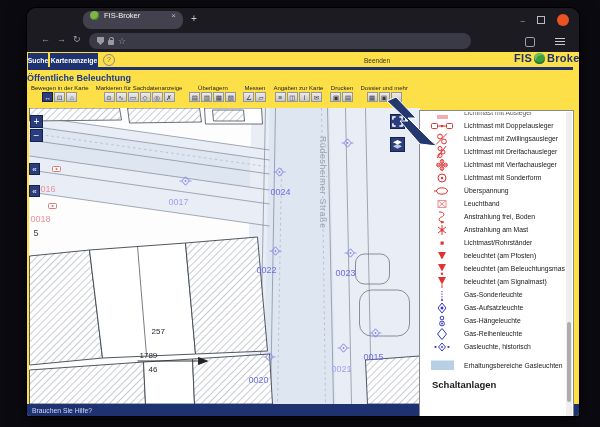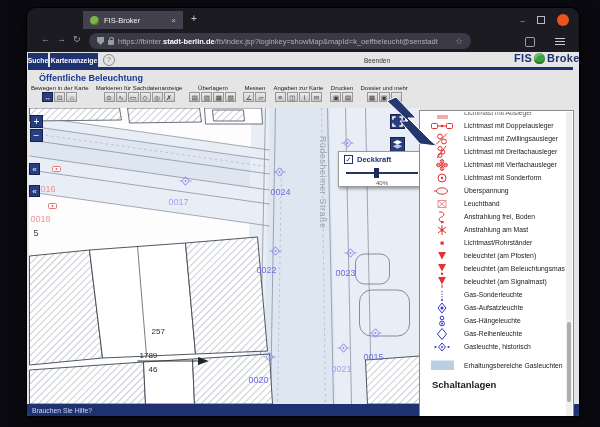--- a/index.html
+++ b/index.html
@@ -2,22 +2,22 @@
 <html><head>
 <meta charset="utf-8">
 <style>
   html,body{margin:0;padding:0}
   body{width:600px;height:427px;background:#0b0a10;position:relative;overflow:hidden;
        font-family:"Liberation Sans","DejaVu Sans",sans-serif;-webkit-font-smoothing:antialiased}
   .window{position:absolute;left:27px;top:8px;width:552px;height:408px;background:#1c1b22;
           border-radius:9px 9px 3px 3px;box-shadow:0 0 0 1px #000,0 5px 20px rgba(0,0,0,.65);overflow:hidden}
   
   .titlebar{position:absolute;left:0;top:0;right:0;height:22px;background:#1c1b22}
-  .tab{position:absolute;left:56px;top:3px;width:100px;height:18px;background:#42414d;border-radius:0;
-       display:flex;align-items:center;gap:5px;padding:0 7px;box-sizing:border-box}
+  .tab{position:absolute;left:56px;top:3px;width:100px;height:18px;background:#42414d;border-radius:8px;
+       display:flex;gap:5px;padding:0 7px;box-sizing:border-box}
   .favicon{width:9px;height:9px;border-radius:50%;background:#7ab648;box-shadow:inset -1px -1px 0 #4e7d2a;flex:0 0 auto}
   .tab-title{color:#f0f0f4;font-size:7.5px;flex:1;white-space:nowrap;overflow:hidden}
   .tab-close{color:#b9b9c3;font-size:8px}
   .newtab{position:absolute;left:164px;top:6px;color:#c9c9d2;font-size:10px;line-height:10px}
   .winctl{position:absolute;top:6px;display:flex;gap:12px;align-items:center;right:10px}
   .winctl .min,.winctl .max{color:#b9b9c3;font-size:8px;line-height:9px}
   .winctl .max{font-size:7px;border:1px solid #b9b9c3;width:6px;height:6px;color:transparent}
   .winctl .close{width:12px;height:12px;border-radius:50%;background:#e95420;color:#5c1d08;font-size:8px;
                  line-height:12px;text-align:center}
   .urlbar{position:absolute;left:0;top:22px;right:0;height:22px;background:#1c1b22;border-bottom:1px solid #0d0d12}
@@ -28,33 +28,33 @@
   .lock{width:6px;height:5px;background:#9a9aa5;border-radius:1px;position:relative;margin-top:3px;flex:0 0 auto}
   .lock:before{content:"";position:absolute;left:1px;top:-3px;width:2.5px;height:3px;border:1px solid #9a9aa5;
                border-bottom:none;border-radius:3px 3px 0 0}
   .urltext{font-size:7.5px;color:#aeaeb9;white-space:nowrap;overflow:hidden;flex:1}
   .urltext b{color:#fff;font-weight:bold}
   .star{color:#9d9da8;font-size:9px;flex:0 0 auto}
   .ext-ic{position:absolute;right:44px;top:7px;width:8px;height:8px;border:1px solid #9d9da8;border-radius:2px}
   .hamburger{position:absolute;right:14px;top:8px;width:10px}
   .hamburger i{display:block;height:1px;background:#c9c9d2;margin:0 0 2px}
   
-  .app{position:absolute;left:0;top:44px;right:0;bottom:0;background:#e5e5e5}
+  .app{position:absolute;left:0;top:44px;right:0;bottom:0;background:#fde047}
   .apptab{position:absolute;top:1px;height:14px;background:#1e3272;color:#fff;font-size:6.8px;font-weight:bold;
           display:flex;align-items:center;justify-content:center;padding:0 4px;box-sizing:border-box}
   .apptab.suche{left:1px;width:20px}
   .apptab.karten{left:23px;width:48px}
   .help-badge{position:absolute;left:76px;top:2px;width:10px;height:10px;border:1px solid #8a8a8a;border-radius:50%;
               color:#666;font-size:7px;text-align:center;line-height:10px}
   .beenden{position:absolute;left:337px;top:5px;font-size:6.5px;color:#333}
   .navyline{position:absolute;left:1px;top:15px;width:545px;height:2.5px;background:#1e3272}
   .logo{position:absolute;left:487px;top:0;display:flex;align-items:center;gap:2px}
   .logo .fis,.logo .broker{font-size:11px;font-weight:bold;color:#1e3272;letter-spacing:.3px}
   .logo .globe{width:11px;height:11px;border-radius:50%;background:#3f9e3f;box-shadow:inset 0 -2px 0 #2d7a2d,inset 2px 2px 0 #67c267}
-  .map-title{position:absolute;left:12px;top:21px;font-size:9px;font-weight:bold;color:#1a3a8f}
+  .map-title{position:absolute;left:0;top:21px;font-size:9px;font-weight:bold;color:#1a3a8f}
   
   .toolbar{position:absolute;left:4px;top:33px;display:flex;gap:7px;align-items:flex-start}
   .tb-group{display:flex;flex-direction:column;align-items:center}
   .tb-label{font-size:6px;color:#222;white-space:nowrap;margin-bottom:1px}
   .tb-icons{display:flex;gap:1px}
   .tb-btn{width:11px;height:10px;background:linear-gradient(#ececec,#c6c6c6);border:1px solid #979797;
           font-size:6.5px;line-height:9px;text-align:center;color:#3a3a3a;box-sizing:border-box;padding:0}
   .tb-btn.active{background:#2a3d7e;color:#fff;border-color:#17224a}
   
   .map{position:absolute;left:2px;top:56px;width:391px;height:296px;overflow:hidden;background:#fdfdfd}
@@ -122,21 +122,20 @@
     </div>
   </div>
 
   <div class="urlbar">
     <span class="nav-ic" style="left:14px">←</span>
     <span class="nav-ic" style="left:30px">→</span>
     <span class="nav-ic" style="left:46px">↻</span>
     <div class="urlfield">
       <span class="shield"></span>
       <span class="lock"></span>
-      <span class="urltext"><span>https://fbinter.</span><b>stadt-berlin.de</b><span>/fb/index.jsp?loginkey=showMap&amp;mapId=k_oeffbeleucht@senstadt</span></span>
       <span class="star">☆</span>
     </div>
     <span class="ext-ic"></span>
     <span class="hamburger">
         <i></i>
         <i></i>
         <i></i>
       </span>
   </div>
 
@@ -361,31 +360,20 @@
     </button>
     <button class="mapbtn mb-layers">
       <svg viewBox="0 0 12 12" width="11" height="11">
           <g fill="#fff">
         <polygon points="6,1 11,3.5 6,6 1,3.5"></polygon>
             <polygon points="6,5.5 11,8 6,10.5 1,8" opacity=".7"></polygon>
           </g>
         </svg>
     </button>
 
-    <div class="opacity-panel">
-      <div class="op-row">
-        <span class="checkbox">✓</span>
-        <span class="op-label">Deckkraft</span>
-      </div>
-      <div class="slider">
-        <span class="track"></span>
-          <span class="handle"></span>
-      </div>
-      <div class="op-value">40%</div>
-    </div>
 
     <div class="legend">
       <div class="legend-inner">
           <div class="legend-row clipped">
             <span class="legend-icon">
               <svg viewBox="0 0 26 14">
                 <rect x="8" y="9" width="11" height="4" fill="#ef8f96"></rect>
               </svg>
             </span>
             <span class="legend-label">Lichtmast mit Ausleger</span>

